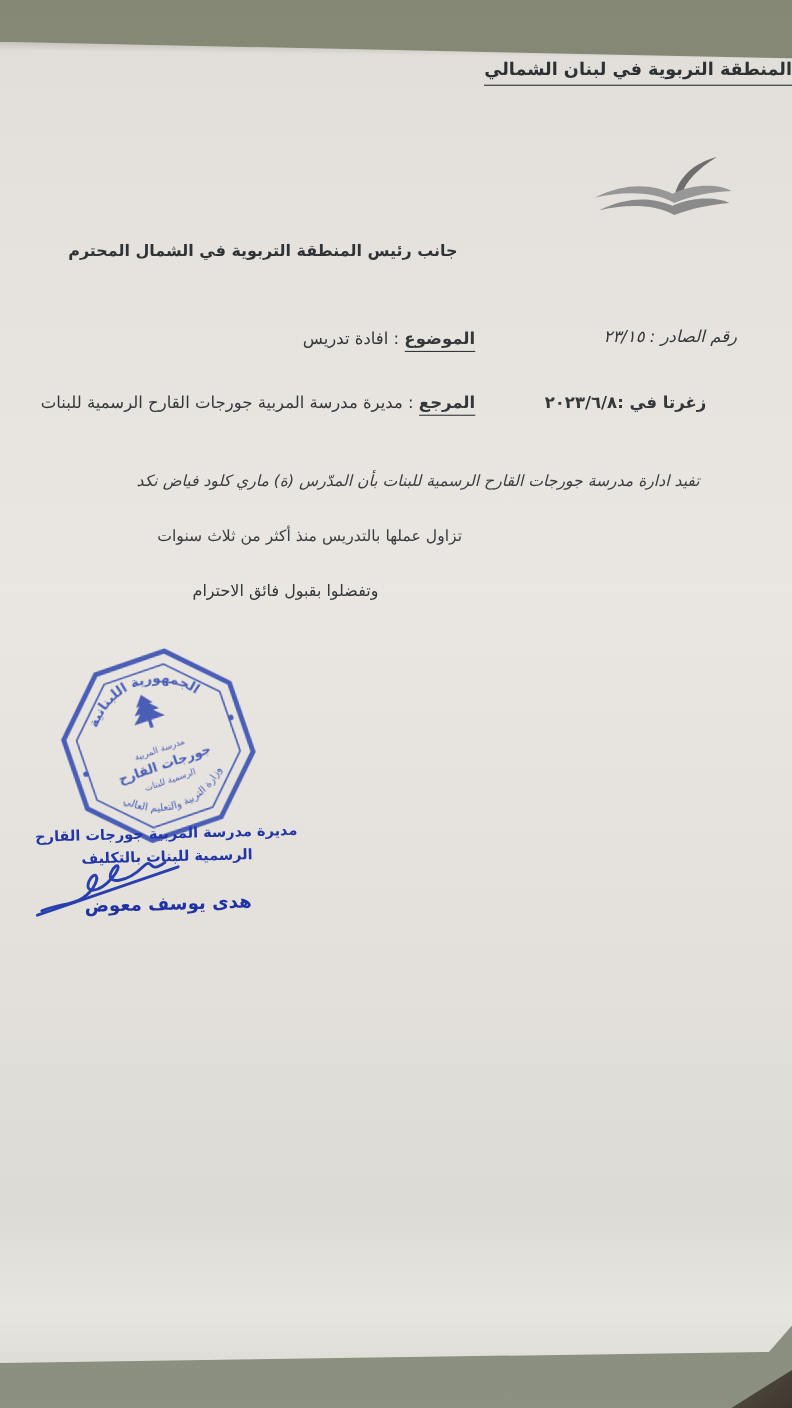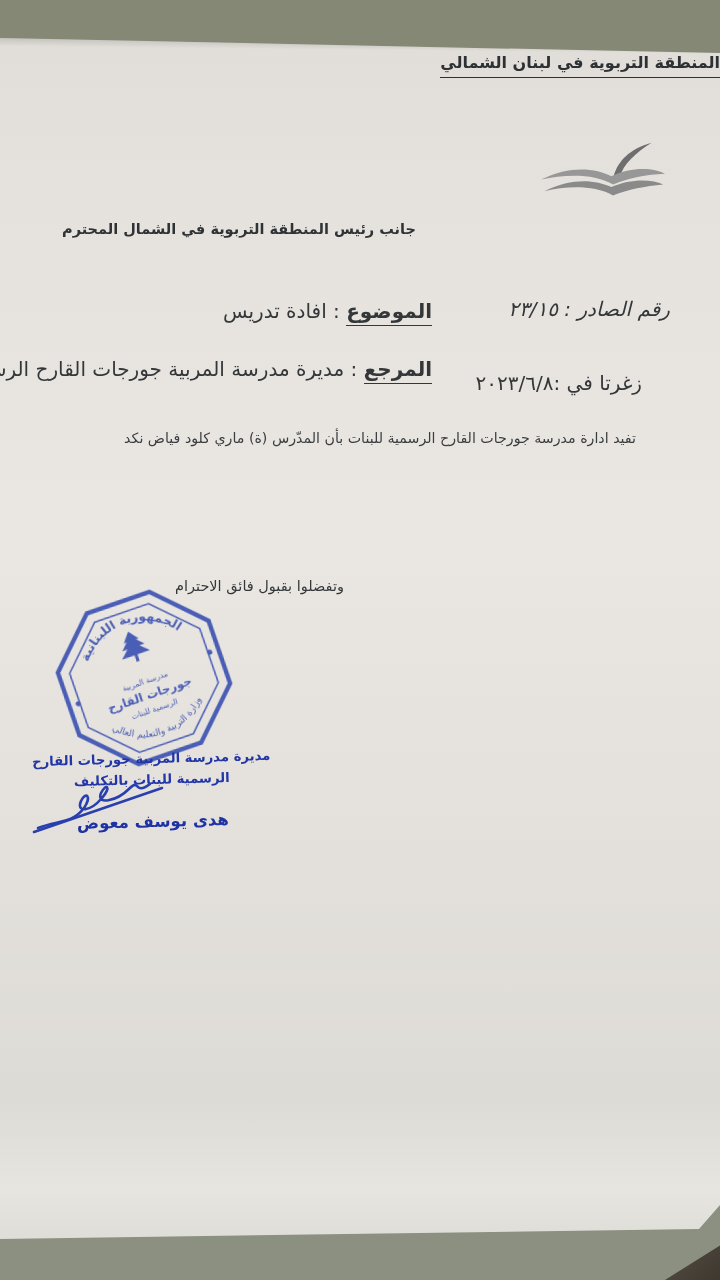--- a/index.html
+++ b/index.html
@@ -42,30 +42,30 @@
   .u { border-bottom:1.7px solid currentColor; padding-bottom:2px; }
 
   .header-text { right:52px; top:188px; text-align:right; font-size:16px; font-weight:bold; color:#2e3134; line-height:25px; }
   .header-text .line { display:block; }
   .header-text .line3 { display:inline-block; border-bottom:1.8px solid #2e3134; padding-bottom:2px; }
 
   .logo { position:absolute; left:536px; top:140px; width:134px; height:64px; }
 
   .addressee { left:62px; top:221px; font-size:14.5px; font-weight:bold; color:#303336;text-align:center; }
 
-  .meta { font-size:20px; color:#34373a; }
+  .meta { font-size:15px; color:#34373a; }
   .m-outgoing { right:50px; top:297px;font-style:italic; }
   .m-subject  { right:288px; top:299px; }
-  .m-date     { right:78px; top:371px; }
+  .m-date     { right:78px; top:357px;font-weight:bold; }
   .m-reference{ right:288px; top:357px;text-align:right; }
 
   .body-text { font-size:14.2px; color:#3a3d40; }
-  .b-line1 { right:84px;  top:430px; }
+  .b-line1 { right:84px;  top:430px;font-style:italic; }
   .b-line2 { right:300px; top:480px; }
-  .closing { right:376px; top:530px; font-size:14.5px; color:#35383b;margin-top:48px; }
+  .closing { right:376px; top:530px; font-size:14.5px; color:#35383b; }
 
   .stamp {
     position:absolute; left:46px; top:580px; width:196px; height:196px;
     transform:rotate(-9deg); opacity:.9; filter:blur(.25px);
   }
   .stamp text { font-family:"DejaVu Sans", sans-serif; fill:#3a50b2; }
 
   .signature-block {
     position:absolute; left:24px; top:748px; width:256px;
     text-align:center; color:#2236a8; transform:rotate(-1.5deg);
@@ -95,20 +95,21 @@
     </div>
 
     <div class="ar addressee">جانب رئيس المنطقة التربوية  في الشمال المحترم</div>
 
     <div class="ar meta m-outgoing">رقم الصادر : ٢٣/١٥</div>
     <div class="ar meta m-subject"><span class="u bold">الموضوع</span><span> : افادة تدريس</span></div>
     <div class="ar meta m-date">زغرتا في :٢٠٢٣/٦/٨</div>
     <div class="ar meta m-reference"><span class="u bold">المرجع</span><span> : مديرة مدرسة المربية جورجات القارح الرسمية للبنات</span></div>
 
     <div class="ar body-text b-line1">تفيد ادارة مدرسة جورجات القارح الرسمية للبنات بأن المدّرس (ة) ماري كلود فياض نكد</div>
+    <div class="ar body-text b-line2">تزاول عملها بالتدريس منذ أكثر من ثلاث سنوات</div>
     <div class="ar closing">وتفضلوا بقبول فائق الاحترام</div>
 
     <svg class="stamp" viewBox="-100 -100 200 200" aria-hidden="true">
       <g transform="rotate(-10)">
         <polygon points="81.3,33.7 33.7,81.3 -33.7,81.3 -81.3,33.7 -81.3,-33.7 -33.7,-81.3 33.7,-81.3 81.3,-33.7" fill="none" stroke="#3a50b2" stroke-width="4.5"></polygon>
         <polygon points="70.2,29.1 29.1,70.2 -29.1,70.2 -70.2,29.1 -70.2,-29.1 -29.1,-70.2 29.1,-70.2 70.2,-29.1" fill="none" stroke="#3a50b2" stroke-width="1.6"></polygon>
         <defs>
           <path id="arcTop" d="M -58 -14 A 60 60 0 0 1 58 -14" fill="none"></path>
           <path id="arcBottom" d="M -63 14 A 66 66 0 0 0 63 14" fill="none"></path>
         </defs>

